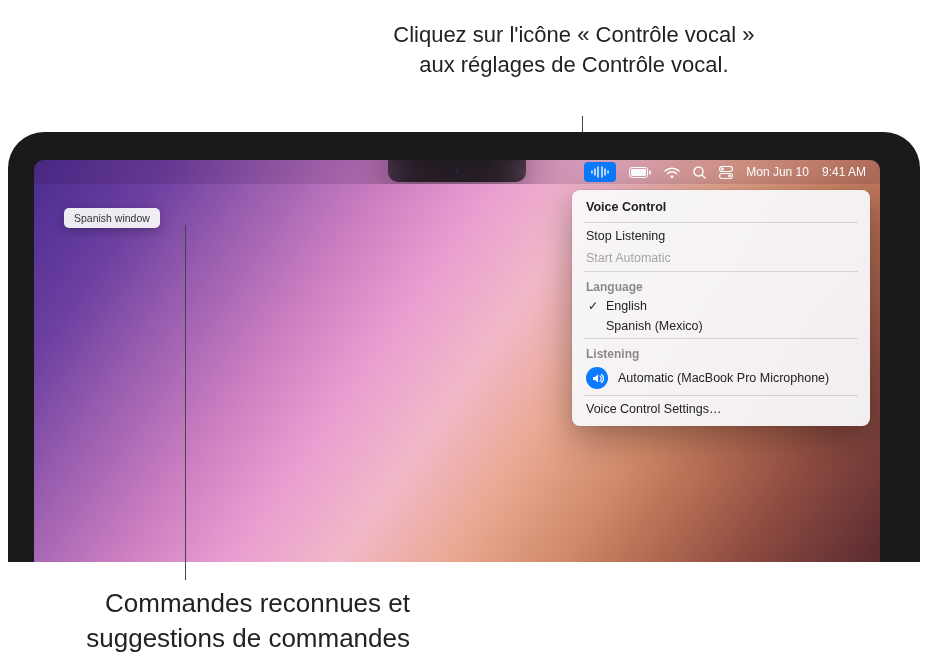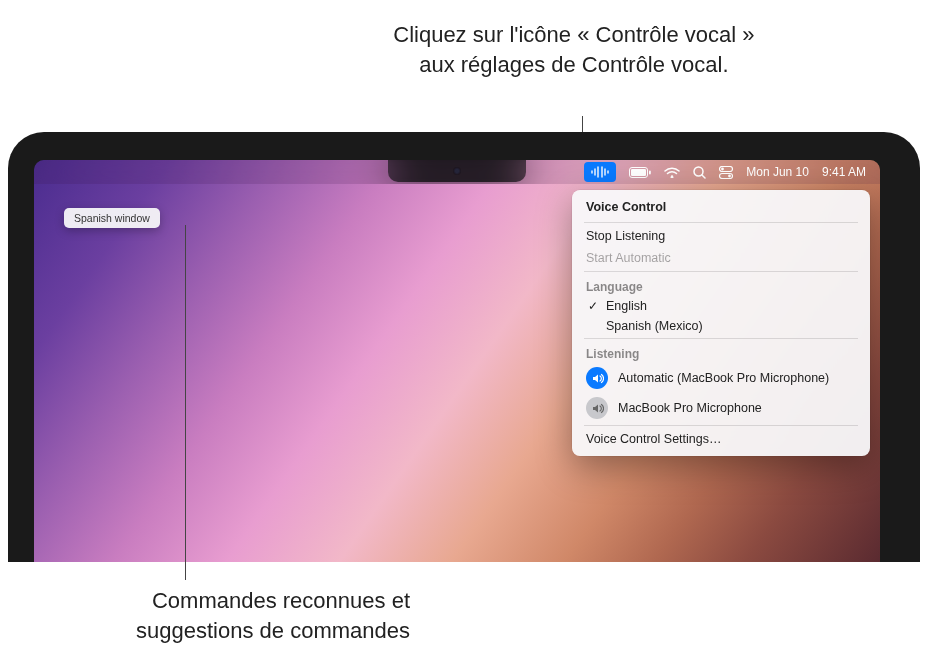--- a/index.html
+++ b/index.html
@@ -227,21 +227,21 @@
       height: 355px;
       background: #444;
       z-index: 10;
     }
     .annotation-bottom {
       position: absolute;
       top: 586px;
       left: 50px;
       width: 360px;
       text-align: right;
-      font-size: 22px;
+      font-size: 26px;
       line-height: 1.35;
       color: #222;
     }
 
     svg { display: block; }
   </style>
 </head>
 <body>
 
 <div class="annotation-top">
@@ -324,29 +324,20 @@
       <div class="vc-section-label">Listening</div>
       <div class="vc-mic-row">
         <span class="mic-icon active">
           <svg width="13" height="13" viewBox="0 0 13 13">
             <path d="M2 5 h2 l3 -2.5 v8 l-3 -2.5 h-2 z" fill="#fff"></path>
             <path d="M9 4 a3 3 0 0 1 0 5 M10.5 2.5 a5 5 0 0 1 0 8" fill="none" stroke="#fff" stroke-width="1.2" stroke-linecap="round"></path>
           </svg>
         </span>
         <span>Automatic (MacBook Pro Microphone)</span>
       </div>
-      <div class="vc-mic-row">
-        <span class="mic-icon inactive">
-          <svg width="13" height="13" viewBox="0 0 13 13">
-            <path d="M2 5 h2 l3 -2.5 v8 l-3 -2.5 h-2 z" fill="#666"></path>
-            <path d="M9 4 a3 3 0 0 1 0 5 M10.5 2.5 a5 5 0 0 1 0 8" fill="none" stroke="#666" stroke-width="1.2" stroke-linecap="round"></path>
-          </svg>
-        </span>
-        <span>MacBook Pro Microphone</span>
-      </div>
       <div class="vc-sep"></div>
       <div class="vc-item">Voice Control Settings…</div>
     </div>
 
   </div>
 </div>
 
 <div class="annotation-bottom-line"></div>
 <div class="annotation-bottom">
   <div>Commandes reconnues et</div>

